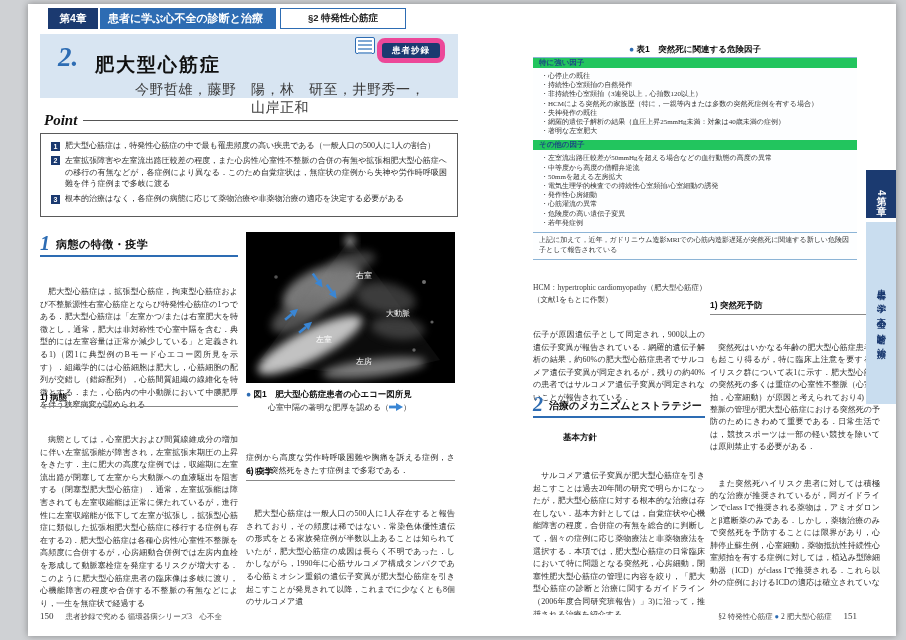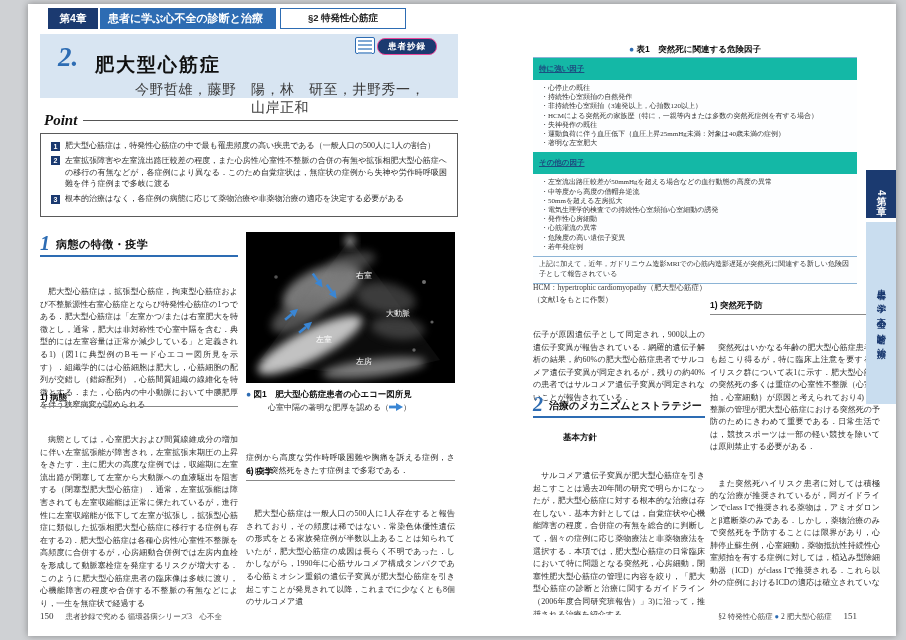--- a/index.html
+++ b/index.html
@@ -14,21 +14,21 @@
     font:bold 10.5px "Liberation Sans","DejaVu Sans",sans-serif;display:flex;align-items:center;justify-content:center;}
   .header-bar{left:100px;top:8px;width:176px;height:21px;background:#2d6cb3;color:#fff;
     font:bold 11px "Liberation Sans","DejaVu Sans",sans-serif;display:flex;align-items:center;padding-left:8px;box-sizing:border-box;}
   .section-badge{left:280px;top:8px;width:126px;height:21px;background:#fff;border:1px solid #2d6cb3;box-sizing:border-box;
     color:#222;font:bold 9.5px "Liberation Sans","DejaVu Sans",sans-serif;display:flex;align-items:center;justify-content:center;}
 
   
   .title-band{left:40px;top:34px;width:418px;height:64px;background:#d8e5f2;}
   .abstract-icon{left:355px;top:37px;width:20px;height:17px;background:#fff;border:1.5px solid #2d6cb3;box-sizing:border-box;border-radius:2px;}
   .abstract-icon i{display:block;height:2px;background:#7fa8d4;margin:2px 2px 0 2px;}
-  .abstract-badge{left:377px;top:38px;width:58px;height:15px;background:#1b3a70;border:1px solid #ec4899;border-radius:8px;
+  .abstract-badge{left:377px;top:38px;width:58px;height:15px;background:#1b3a70;border:5px solid #ec4899;border-radius:8px;
     color:#fff;font:bold 8.5px "Liberation Sans","DejaVu Sans",sans-serif;display:flex;align-items:center;justify-content:center;letter-spacing:1px;}
   .title-number{left:58px;top:42px;font:italic bold 27px "Liberation Serif","DejaVu Serif",serif;color:#2d6cb3;}
   .title-text{left:95px;top:52px;font-weight:bold;font-size:19px;color:#101010;letter-spacing:2px;}
   .authors{left:130px;top:81px;width:300px;text-align:center;font-size:14px;color:#3a3a3a;letter-spacing:.5px;}
 
   
   .point-label-row{left:44px;top:112px;width:414px;display:flex;align-items:center;gap:6px;}
   .point-word{font:italic bold 15px "Liberation Serif","DejaVu Serif",serif;color:#111;}
   .point-rule{flex:1;border-top:1.5px solid #555;}
   .point-box{left:40px;top:133px;width:418px;height:84px;border:1.5px solid #5a5a5a;box-sizing:border-box;
@@ -60,22 +60,22 @@
   .cap-arrow{display:inline-block;vertical-align:-1px;}
   .l-col2-p1{left:246px;top:428px;width:209px;}
   .l-sub2-head{left:246px;top:466px;width:209px;}
   .l-sub2-body{left:246px;top:484px;width:209px;height:104px;overflow:hidden;}
 
   
   .table-title{left:533px;top:44px;width:324px;text-align:center;
     font:bold 8.5px "Liberation Sans","DejaVu Sans",sans-serif;color:#111;}
   .table-title .dot{color:#2d6cb3;}
   .rtable{left:533px;top:57px;width:324px;border-top:1.5px solid #8cb4d6;border-bottom:1.5px solid #8cb4d6;background:#fdfeff;}
-  .tband{background:#14b8a6;color:#1c4f80;font:bold 7.5px "Liberation Sans","DejaVu Sans",sans-serif;
-    padding:6px 6px;text-decoration:underline;}
+  .tband{background:#22c55e;color:#1c4f80;font:bold 7.5px "Liberation Sans","DejaVu Sans",sans-serif;
+    padding:0 6px;}
   .tlist{padding:4px 6px 4px 8px;}
   .titem{font-size:7px;line-height:9.2px;color:#333;padding-left:8px;text-indent:-8px;}
   .titem::before{content:"・";}
   .tnote{border-top:1px solid #8cb4d6;padding:3px 6px;font-size:7px;line-height:9.8px;color:#333;}
   .table-abbrev{left:533px;top:283px;width:324px;font-size:7.5px;color:#333;}
   .table-source{left:533px;top:295px;width:324px;font-size:7.5px;color:#333;}
 
   
   .r-col1-cont{left:533px;top:305px;width:172px;}
   .r-sec2-head{left:533px;top:395px;width:172px;}
@@ -218,21 +218,21 @@
     <span>表1</span>　<span>突然死に関連する危険因子</span>
   </div>
   <div class="abs rtable">
     <div class="tband">特に強い因子</div>
     <div class="tlist">
       <div class="titem">心停止の既往</div>
       <div class="titem">持続性心室頻拍の自然発作</div>
       <div class="titem">非持続性心室頻拍（3連発以上，心拍数120以上）</div>
       <div class="titem">HCMによる突然死の家族歴（特に，一親等内または多数の突然死症例を有する場合）</div>
       <div class="titem">失神発作の既往</div>
-      <div class="titem">運動負荷に伴う血圧低下（血圧上昇25mmHg未満：対象は40歳未満の症例）</div>
+      <div class="titem">網羅的遺伝子解析の結果（血圧上昇25mmHg未満：対象は40歳未満の症例）</div>
       <div class="titem">著明な左室肥大</div>
     </div>
     <div class="tband">その他の因子</div>
     <div class="tlist">
       <div class="titem">左室流出路圧較差が50mmHgを超える場合などの血行動態の高度の異常</div>
       <div class="titem">中等度から高度の僧帽弁逆流</div>
       <div class="titem">50mmを超える左房拡大</div>
       <div class="titem">電気生理学的検査での持続性心室頻拍/心室細動の誘発</div>
       <div class="titem">発作性心房細動</div>
       <div class="titem">心筋灌流の異常</div>

